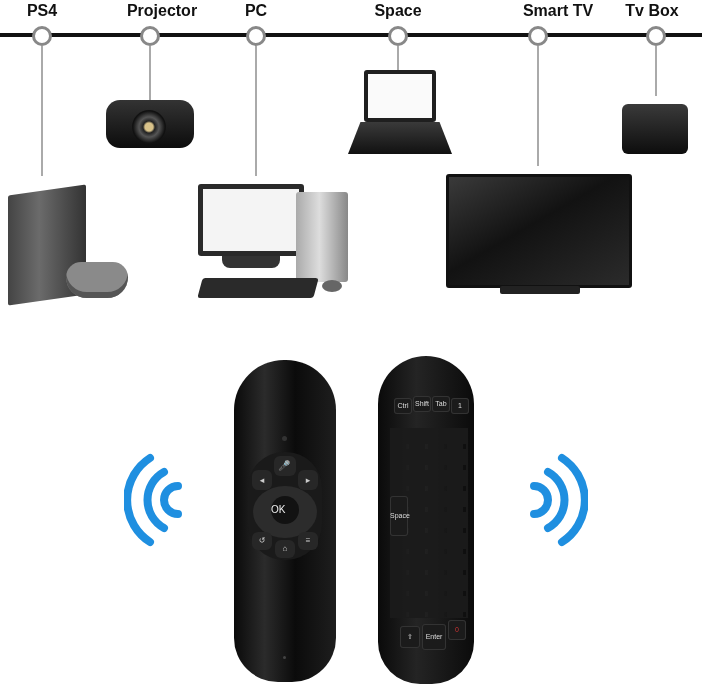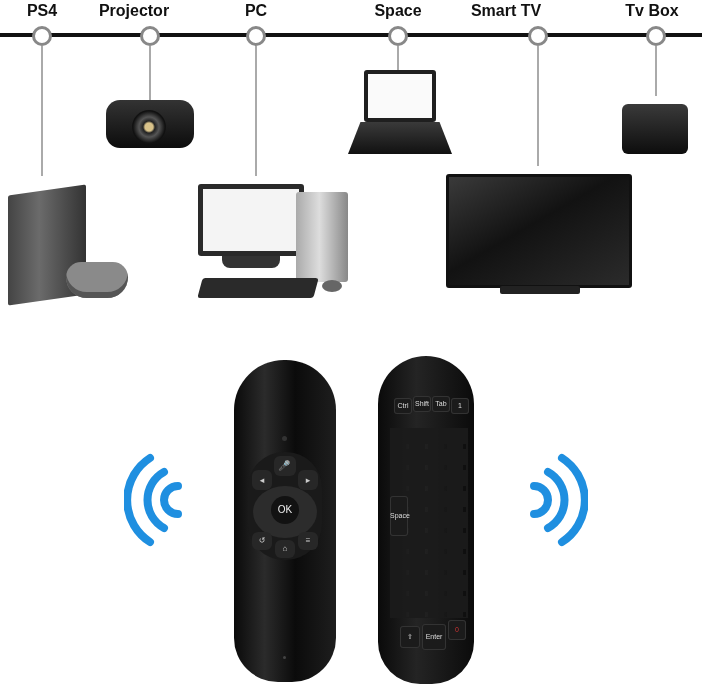--- a/index.html
+++ b/index.html
@@ -9,24 +9,24 @@
   .node{position:absolute;top:26px;width:14px;height:14px;border:3px solid #888;border-radius:50%;background:#fff;transform:translateX(-50%);}
   .stem{position:absolute;top:46px;width:2px;background:#aaa;transform:translateX(-50%);}
   .key{position:absolute;width:18px;height:16px;background:#1b1b1b;border-radius:3px;box-shadow:inset 0 0 0 1px #333;color:#ddd;font-size:7px;text-align:center;line-height:16px;}
 </style>
 </head>
 <body>
 
 <div class="abs" style="left:0;top:33px;width:702px;height:4px;background:#111;"></div>
 
 <div class="label" style="left:42px">PS4</div>
-<div class="label" style="left:134px">Projector</div>
+<div class="label" style="left:162px">Projector</div>
 <div class="label" style="left:256px">PC</div>
 <div class="label" style="left:398px">Space</div>
-<div class="label" style="left:506px">Smart TV</div>
+<div class="label" style="left:558px">Smart TV</div>
 <div class="label" style="left:652px">Tv Box</div>
 
 <div class="node" style="left:42px"></div>
 <div class="node" style="left:150px"></div>
 <div class="node" style="left:256px"></div>
 <div class="node" style="left:398px"></div>
 <div class="node" style="left:538px"></div>
 <div class="node" style="left:656px"></div>
 
 <div class="stem" style="left:42px;height:130px"></div>
@@ -68,21 +68,21 @@
   <path d="M44 6 A50 50 0 0 1 44 90" stroke="#1f8fe0" stroke-width="8" fill="none" stroke-linecap="round"></path>
 </svg>
 
 <div class="abs" style="left:234px;top:360px;width:102px;height:322px;background:linear-gradient(90deg,#0a0a0a,#2b2b2b 30%,#0b0b0b 60%,#1e1e1e);border-radius:50px 50px 44px 44px;">
   <div class="abs" style="left:48px;top:76px;width:5px;height:5px;background:#333;border-radius:50%;"></div>
   <div class="abs" style="left:14px;top:92px;width:74px;height:108px;background:#1a1a1a;border-radius:36px;"></div>
   <div class="abs" style="left:40px;top:96px;width:22px;height:20px;background:#272727;border-radius:6px;color:#ccc;font-size:10px;text-align:center;line-height:20px;">🎤</div>
   <div class="abs" style="left:18px;top:110px;width:20px;height:20px;background:#272727;border-radius:6px;color:#ccc;font-size:9px;text-align:center;line-height:20px;">◂</div>
   <div class="abs" style="left:64px;top:110px;width:20px;height:20px;background:#272727;border-radius:6px;color:#ccc;font-size:9px;text-align:center;line-height:20px;">▸</div>
   <div class="abs" style="left:19px;top:126px;width:64px;height:52px;background:#2c2c2c;border-radius:50%;"></div>
-  <div class="abs" style="left:37px;top:136px;width:28px;height:28px;background:#121212;border-radius:50%;color:#eee;font-size:10px;text-align:center;line-height:28px;">OK</div>
+  <div class="abs" style="left:37px;top:136px;width:28px;height:28px;background:#121212;border-radius:50%;color:#eee;font-size:10px;text-align:left;line-height:28px;">OK</div>
   <div class="abs" style="left:18px;top:172px;width:20px;height:18px;background:#272727;border-radius:6px;color:#ccc;font-size:8px;text-align:center;line-height:18px;">↺</div>
   <div class="abs" style="left:41px;top:180px;width:20px;height:18px;background:#272727;border-radius:6px;color:#ccc;font-size:8px;text-align:center;line-height:18px;">⌂</div>
   <div class="abs" style="left:64px;top:172px;width:20px;height:18px;background:#272727;border-radius:6px;color:#ccc;font-size:8px;text-align:center;line-height:18px;">≡</div>
   <div class="abs" style="left:49px;top:296px;width:3px;height:3px;background:#444;border-radius:50%;"></div>
 </div>
 
 <div class="abs" style="left:378px;top:356px;width:96px;height:328px;background:linear-gradient(90deg,#0a0a0a,#242424 40%,#0b0b0b);border-radius:48px 48px 42px 42px;">
   <div class="key" style="left:16px;top:42px">Ctrl</div>
   <div class="key" style="left:35px;top:40px">Shift</div>
   <div class="key" style="left:54px;top:40px">Tab</div>

